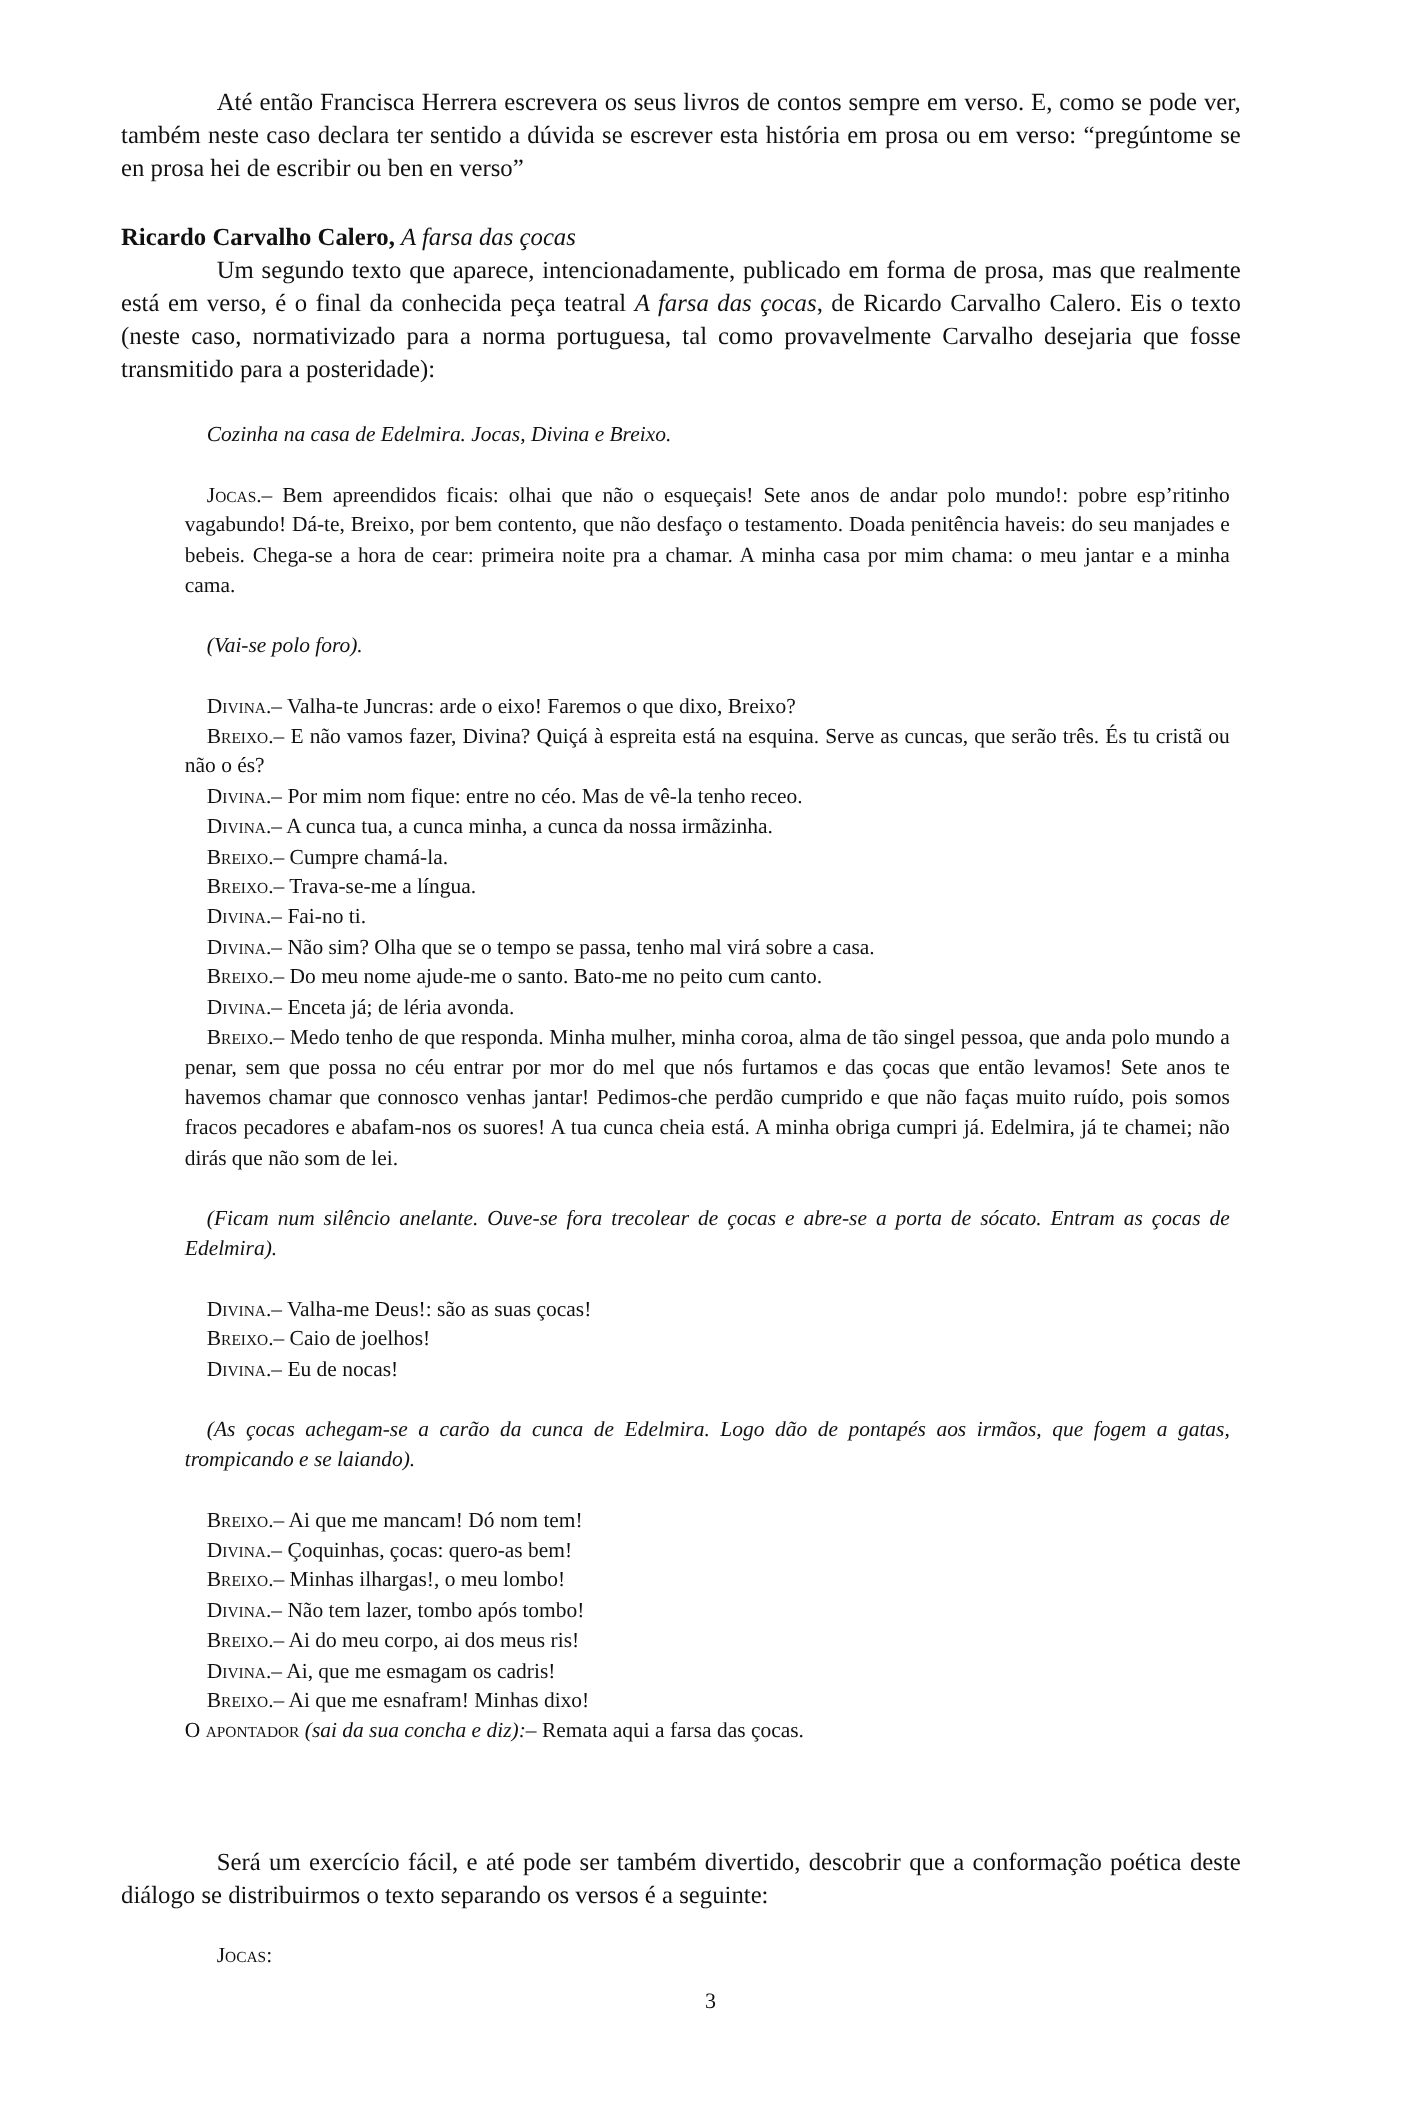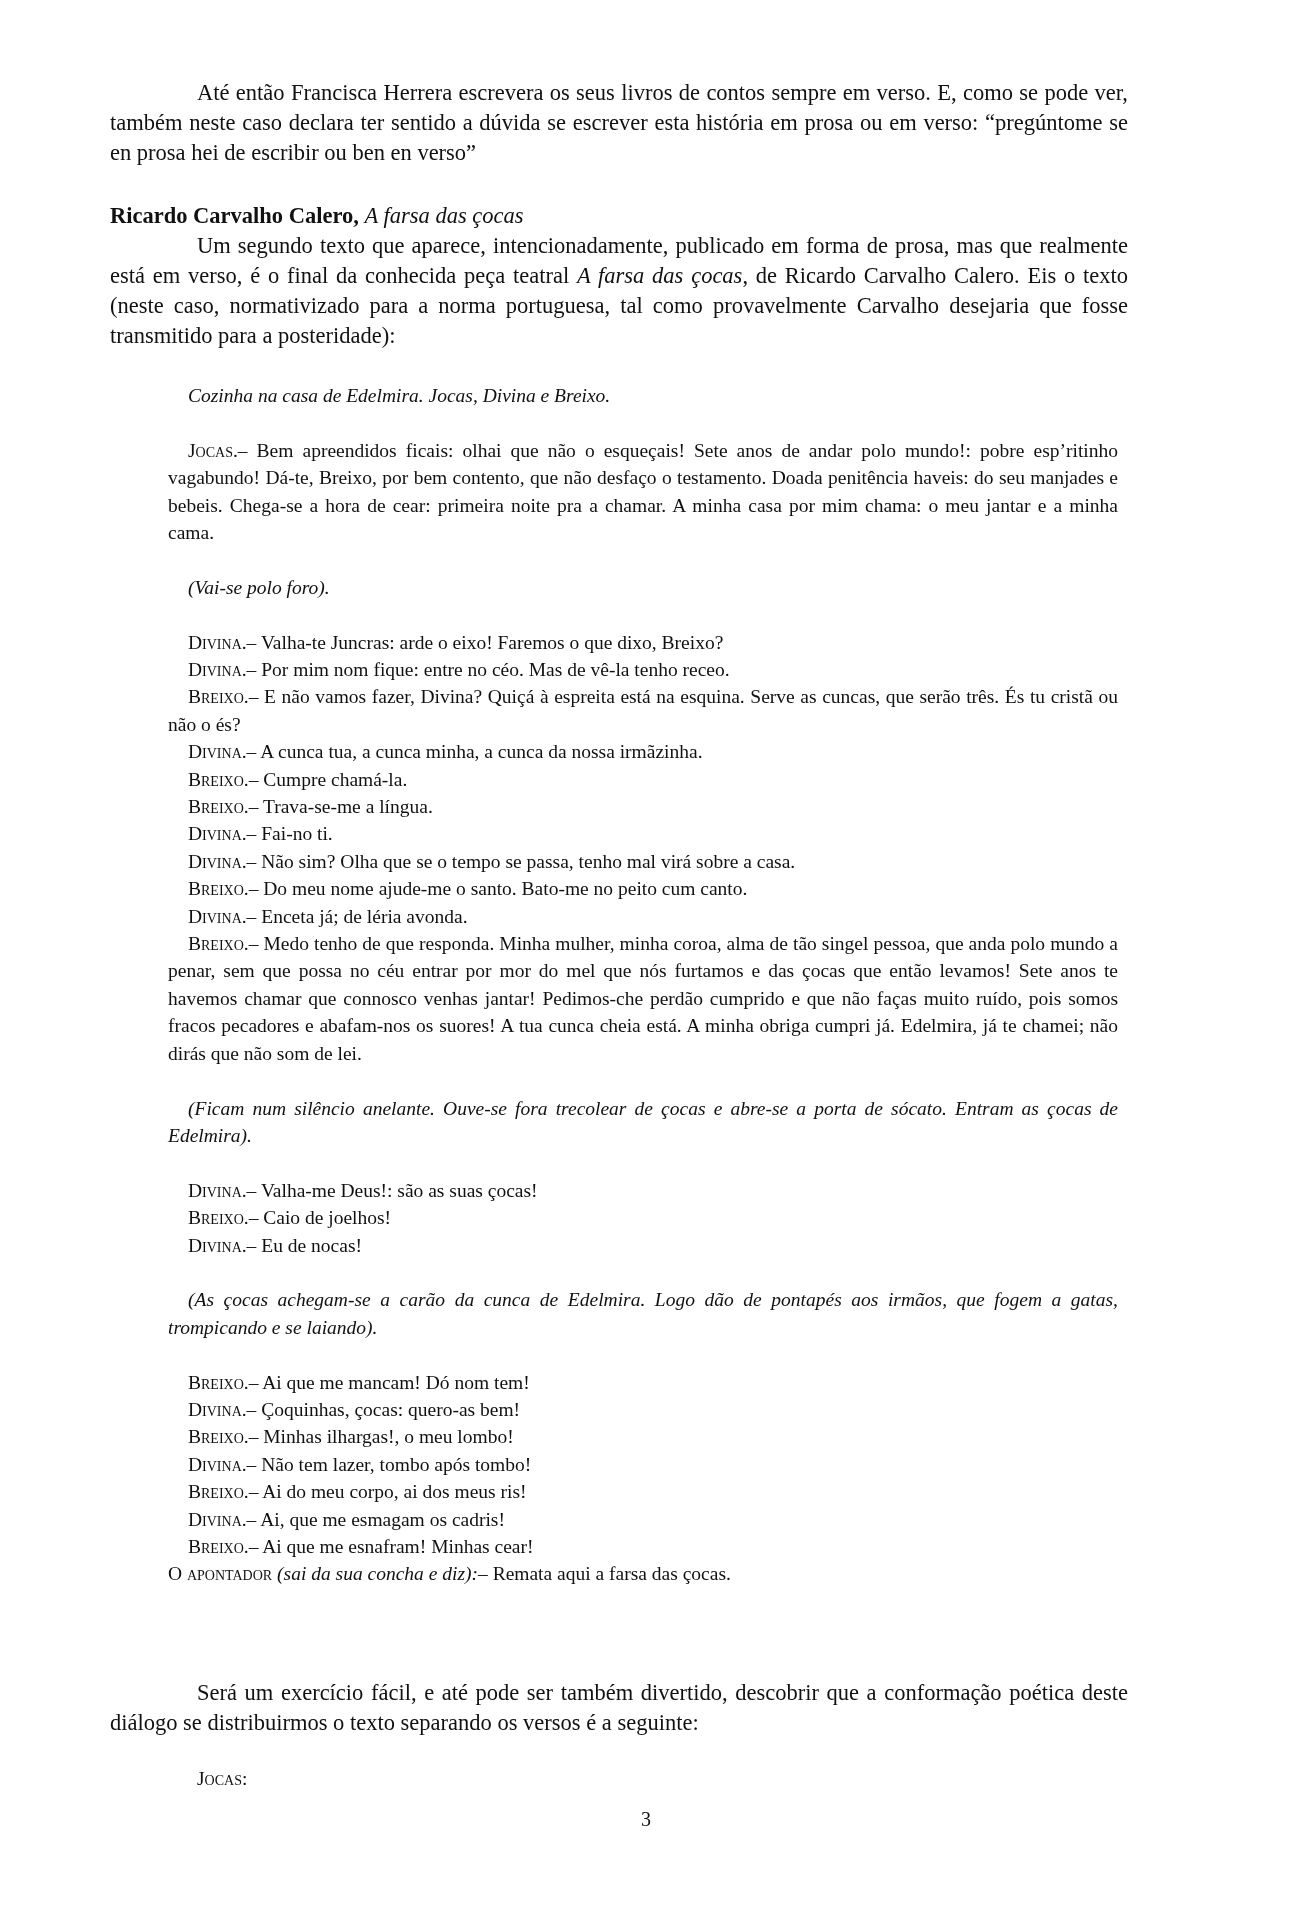--- a/index.html
+++ b/index.html
@@ -48,22 +48,22 @@
 
   <div class="dlg" style="top:382px;">
     <p class="stage">Cozinha na casa de Edelmira. Jocas, Divina e Breixo.</p>
     <div class="gap"></div>
     <p><span class="sc">Jocas.–</span><span> Bem apreendidos ficais: olhai que não o esqueçais! Sete anos de andar polo mundo!: pobre esp’ritinho vagabundo! Dá-te, Breixo, por bem contento, que não desfaço o testamento. Doada penitência haveis: do seu manjades e bebeis. Chega-se a hora de cear: primeira noite pra a chamar. A minha casa por mim chama: o meu jantar e a minha cama.</span></p>
     <div class="gap"></div>
     <p class="stage">(Vai-se polo foro).</p>
     <div class="gap"></div>
     <div id="block1">
         <p><span class="sc">Divina.–</span><span> Valha-te Juncras: arde o eixo! Faremos o que dixo, Breixo?</span></p>
+        <p><span class="sc">Breixo.–</span><span>  E não vamos fazer, Divina? Quiçá à espreita está na esquina. Serve as cuncas, que serão três. És tu cristã ou não o és?</span></p>
         <p><span class="sc">Divina.–</span><span> Por mim nom fique: entre no céo. Mas de vê-la tenho receo.</span></p>
-        <p><span class="sc">Breixo.–</span><span>  E não vamos fazer, Divina? Quiçá à espreita está na esquina. Serve as cuncas, que serão três. És tu cristã ou não o és?</span></p>
         <p><span class="sc">Divina.–</span><span> A cunca tua, a cunca minha, a cunca da nossa irmãzinha.</span></p>
         <p><span class="sc">Breixo.–</span><span> Cumpre chamá-la.</span></p>
         <p><span class="sc">Breixo.–</span><span> Trava-se-me a língua.</span></p>
         <p><span class="sc">Divina.–</span><span> Fai-no ti.</span></p>
         <p><span class="sc">Divina.–</span><span> Não sim? Olha que se o tempo se passa, tenho mal virá sobre a casa.</span></p>
         <p><span class="sc">Breixo.–</span><span> Do meu nome ajude-me o santo. Bato-me no peito cum canto.</span></p>
         <p><span class="sc">Divina.–</span><span> Enceta já; de léria avonda.</span></p>
         <p><span class="sc">Breixo.–</span><span>  Medo tenho de que responda. Minha mulher, minha coroa, alma de tão singel pessoa, que anda polo mundo a penar, sem que possa no céu entrar por mor do mel que nós furtamos e das çocas que então levamos! Sete anos te havemos chamar que connosco venhas jantar! Pedimos-che perdão cumprido e que não faças muito ruído, pois somos fracos pecadores e abafam-nos os suores! A tua cunca cheia está. A minha obriga cumpri já. Edelmira, já te chamei; não dirás que não som de lei.</span></p>
       </div>
     <div class="gap"></div>
@@ -77,21 +77,21 @@
     <div class="gap"></div>
     <p class="stage">(As çocas achegam-se a carão da cunca de Edelmira. Logo dão de pontapés aos irmãos, que fogem a gatas, trompicando e se laiando).</p>
     <div class="gap"></div>
     <div id="block3">
         <p><span class="sc">Breixo.–</span><span> Ai que me mancam! Dó nom tem!</span></p>
         <p><span class="sc">Divina.–</span><span> Çoquinhas, çocas: quero-as bem!</span></p>
         <p><span class="sc">Breixo.–</span><span> Minhas ilhargas!, o meu lombo!</span></p>
         <p><span class="sc">Divina.–</span><span> Não tem lazer, tombo após tombo!</span></p>
         <p><span class="sc">Breixo.–</span><span> Ai do meu corpo, ai dos meus ris!</span></p>
         <p><span class="sc">Divina.–</span><span> Ai, que me esmagam os cadris!</span></p>
-        <p><span class="sc">Breixo.–</span><span> Ai que me esnafram! Minhas cear!</span></p>
+        <p><span class="sc">Breixo.–</span><span> Ai que me esnafram! Minhas dixo!</span></p>
       </div>
     <p style="text-indent:0;"><span class="sc">O apontador</span><i> (sai da sua concha e diz):</i><span>– </span><span> Remata aqui a farsa das çocas.</span></p>
   </div>
 
   <div class="main" style="top:1678px;">
     <p class="indent">Será um exercício fácil, e até pode ser também divertido, descobrir que a conformação poética deste diálogo se distribuirmos o texto separando os versos é a seguinte:</p>
   </div>
 
   <div class="jocas-label">Jocas:</div>
 

